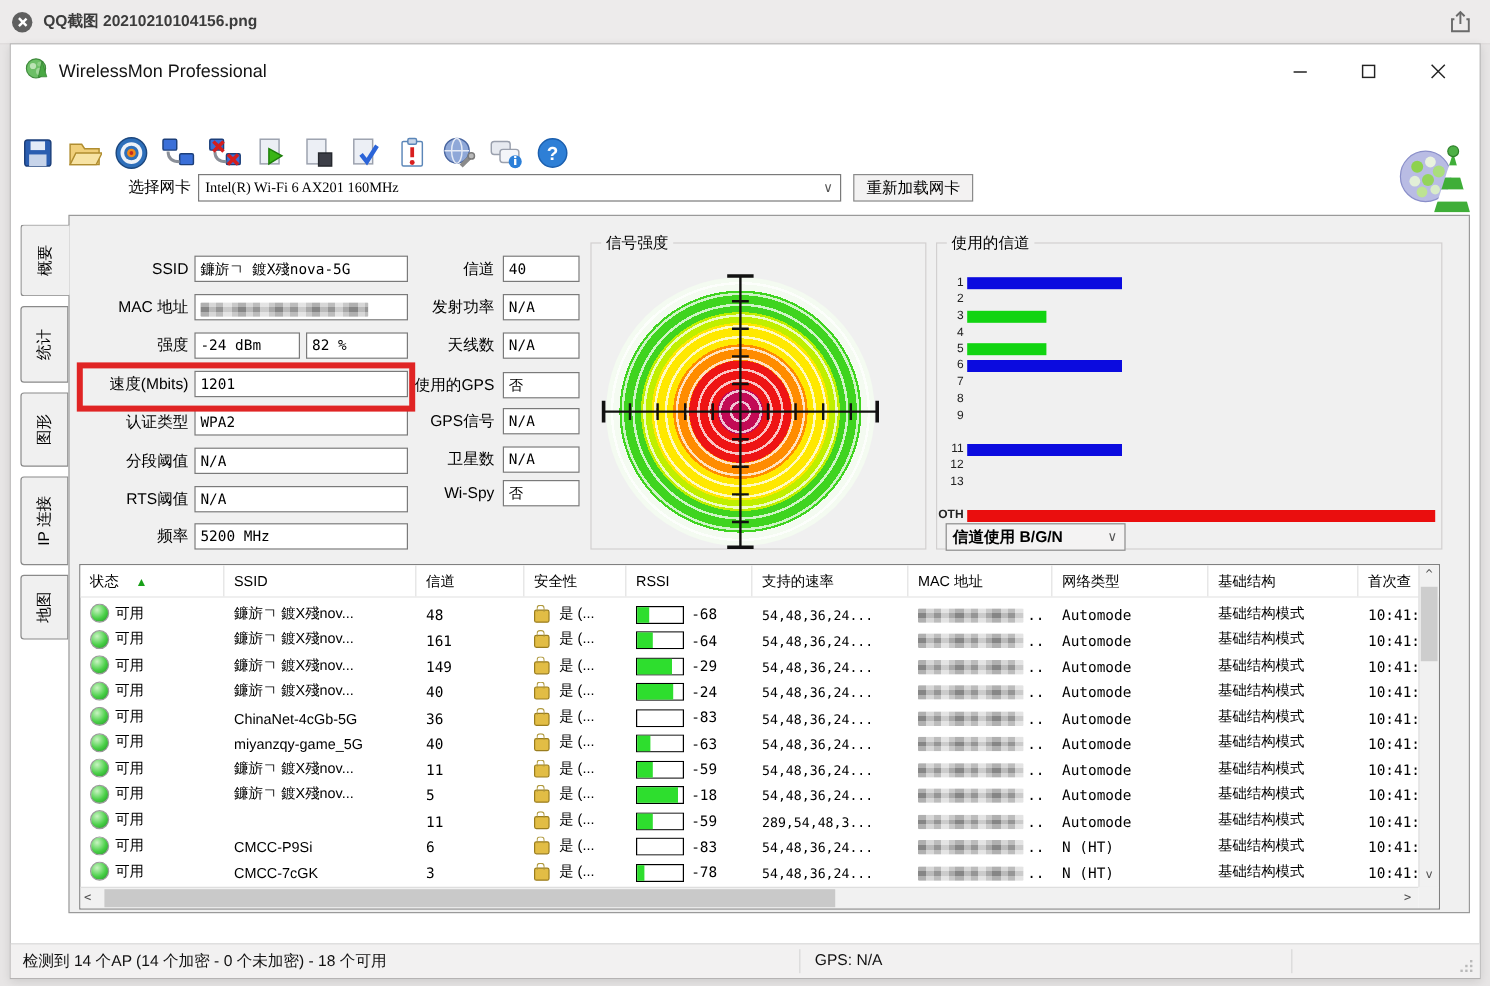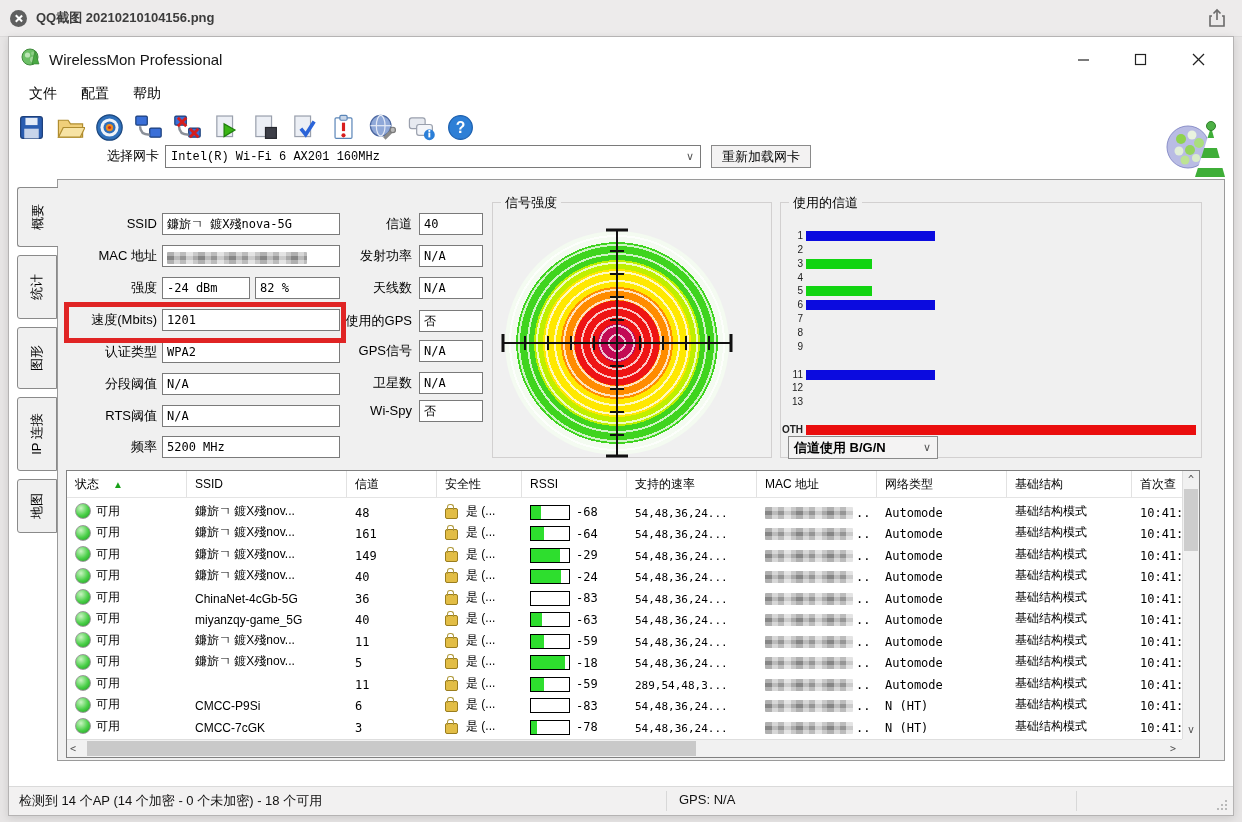--- a/index.html
+++ b/index.html
@@ -23,21 +23,21 @@
   .winbtn{position:absolute;top:0;width:50px;height:44px;display:flex;align-items:center;justify-content:center;}
   .winbtn.min{left:1049px;} .winbtn.max{left:1106px;} .winbtn.close{left:1164px;}
   .menubar{position:absolute;left:0;top:44px;width:100%;height:26px;display:flex;align-items:center;}
   .menu-item{font-size:14px;margin-left:16px;padding:2px 4px;}
   .toolbar{position:absolute;left:0;top:70px;height:40px;display:flex;align-items:center;}
   .tbtn{width:33px;height:34px;margin-left:6px;display:flex;align-items:center;justify-content:center;}
   .adapter-row{position:absolute;left:0;top:108px;width:100%;height:26px;}
   .adapter-label{position:absolute;left:0;top:2px;width:150px;text-align:right;font-size:13px;}
   .adapter-select{position:absolute;left:156px;top:0;width:536px;height:23px;background:#fff;
                   border:1px solid #7a7a7a;box-sizing:border-box;display:flex;align-items:center;}
-  .adapter-select .val{font-family:Liberation Mono, monospace;font-size:12px;margin-left:5px;flex:1;}
+  .adapter-select .val{font-family:Liberation Serif, serif;font-size:12px;margin-left:5px;flex:1;}
   .chev{color:#555;font-size:11px;margin-right:6px;}
   .reload-btn{position:absolute;left:702px;top:0;width:100px;height:23px;background:#f3f2f2;
               border:1px solid #8a8a8a;box-sizing:border-box;font-size:13px;text-align:center;line-height:21px;}
   .brand-logo{position:absolute;right:6px;top:80px;}
   
   .vtab{position:absolute;left:8px;width:40px;background:#f0f0f0;border:1px solid #8a8a8a;
         border-radius:3px 0 0 3px;box-sizing:border-box;display:flex;align-items:center;justify-content:center;}
   .vtab span{transform:rotate(-90deg);white-space:nowrap;font-size:13px;display:block;}
   .vtab.active{width:41px;border-right:none;z-index:3;}
   .tab-page{position:absolute;left:48px;top:142px;width:1168px;height:582px;background:#f0f0f0;
@@ -139,25 +139,20 @@
     <span class="winbtn close">
       <svg width="13" height="13" viewBox="0 0 13 13">
           <g stroke="#222" stroke-width="1.2">
             <line x1="1" y1="1" x2="12" y2="12"></line>
             <line x1="12" y1="1" x2="1" y2="12"></line>
           </g>
         </svg>
       </span>
   </div>
 
-  <div class="menubar">
-    <span class="menu-item">文件</span>
-    <span class="menu-item">配置</span>
-    <span class="menu-item">帮助</span>
-  </div>
 
   <div class="toolbar" id="toolbar">
       <span class="tbtn">
         <svg width="29" height="29" viewBox="0 0 24 24">
           <rect x="3" y="3" width="18" height="18" rx="2" fill="#2a5db0" stroke="#1c3f7a"></rect>
           <rect x="7" y="4" width="10" height="6" fill="#e3ebf7"></rect>
           <rect x="6" y="13" width="12" height="8" fill="#c7d4ea"></rect>
         </svg>
       </span>
       <span class="tbtn">

